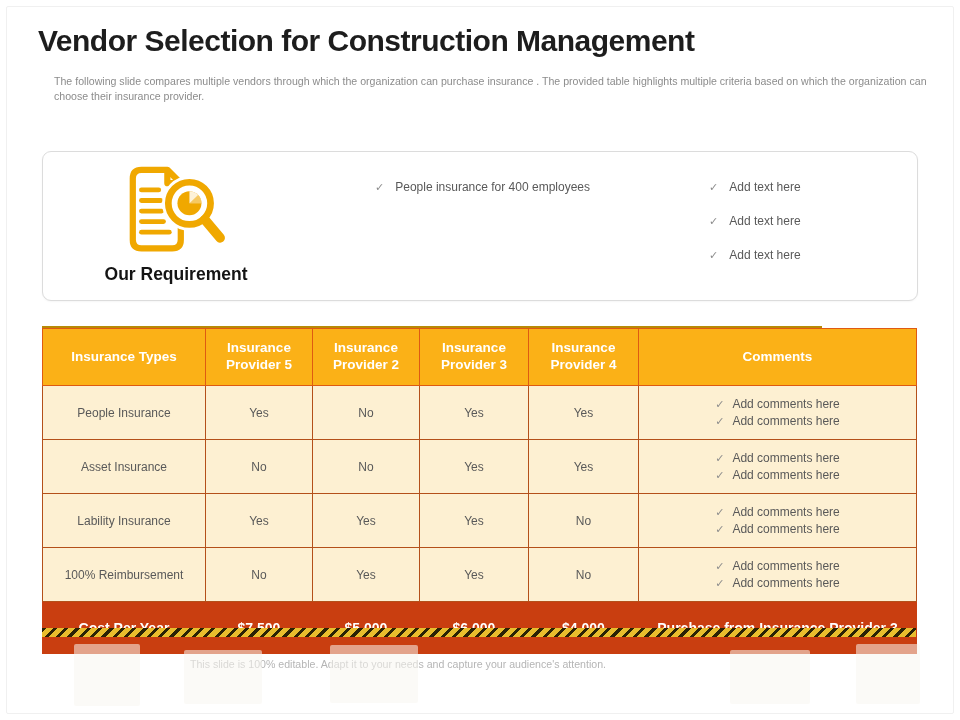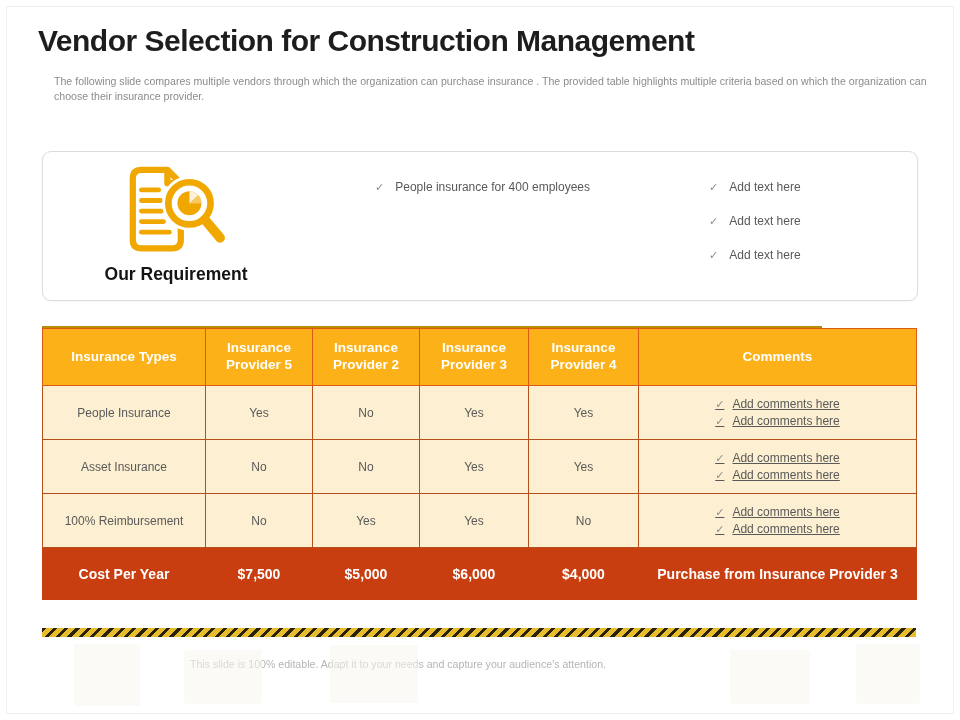--- a/index.html
+++ b/index.html
@@ -31,21 +31,21 @@
   
   .table-wrap{position:absolute;left:42px;top:326px;width:780px;border-top:2px solid #b98a05;}
   table.ins-table{border-collapse:collapse;table-layout:fixed;width:874px;}
   table.ins-table th{background:#FBB117;color:#ffffff;font-size:13.5px;font-weight:bold;
       line-height:1.25;text-align:center;vertical-align:middle;height:52px;
       border:1px solid #DE5A12;padding:2px 4px;}
   table.ins-table td{background:#FDF0D2;color:#595959;font-size:12px;text-align:center;
       vertical-align:middle;height:49px;border:1px solid #B4501A;padding:2px 4px;}
   td.comments-cell{line-height:1.35;}
   .comment-block{display:inline-block;text-align:left;}
-  .comment-line{white-space:nowrap;text-decoration:underline;}
+  .comment-line{white-space:nowrap;}
   .comment-line .chk{margin-right:8px;}
 
   tr.cost-row td{background:#C93E10;border:1px solid #C93E10;color:#ffffff;
       font-weight:bold;font-size:14px;height:47px;}
 
   
   .hazard{position:absolute;left:42px;top:628px;width:874px;height:9px;
       background:repeating-linear-gradient(135deg,#2a2206 0 3px,#E8BD2D 3px 8px);}
 
   .footer-note{position:absolute;left:0;top:658px;width:796px;margin:0;text-align:center;
@@ -142,20 +142,33 @@
         <td>Yes</td>
         <td>Yes</td>
         <td class="comments-cell">
           <span class="comment-block">
             <span class="comment-line"><span class="chk">✓</span><span>Add comments here</span></span><br>
             <span class="comment-line"><span class="chk">✓</span><span>Add comments here</span></span>
           </span>
         </td>
       </tr>
       <tr>
+        <td>Lability Insurance</td>
+        <td>Yes</td>
+        <td>Yes</td>
+        <td>Yes</td>
+        <td>No</td>
+        <td class="comments-cell">
+          <span class="comment-block">
+            <span class="comment-line"><span class="chk">✓</span><span>Add comments here</span></span><br>
+            <span class="comment-line"><span class="chk">✓</span><span>Add comments here</span></span>
+          </span>
+        </td>
+      </tr>
+      <tr>
         <td>100% Reimbursement</td>
         <td>No</td>
         <td>Yes</td>
         <td>Yes</td>
         <td>No</td>
         <td class="comments-cell">
           <span class="comment-block">
             <span class="comment-line"><span class="chk">✓</span><span>Add comments here</span></span><br>
             <span class="comment-line"><span class="chk">✓</span><span>Add comments here</span></span>
           </span>

